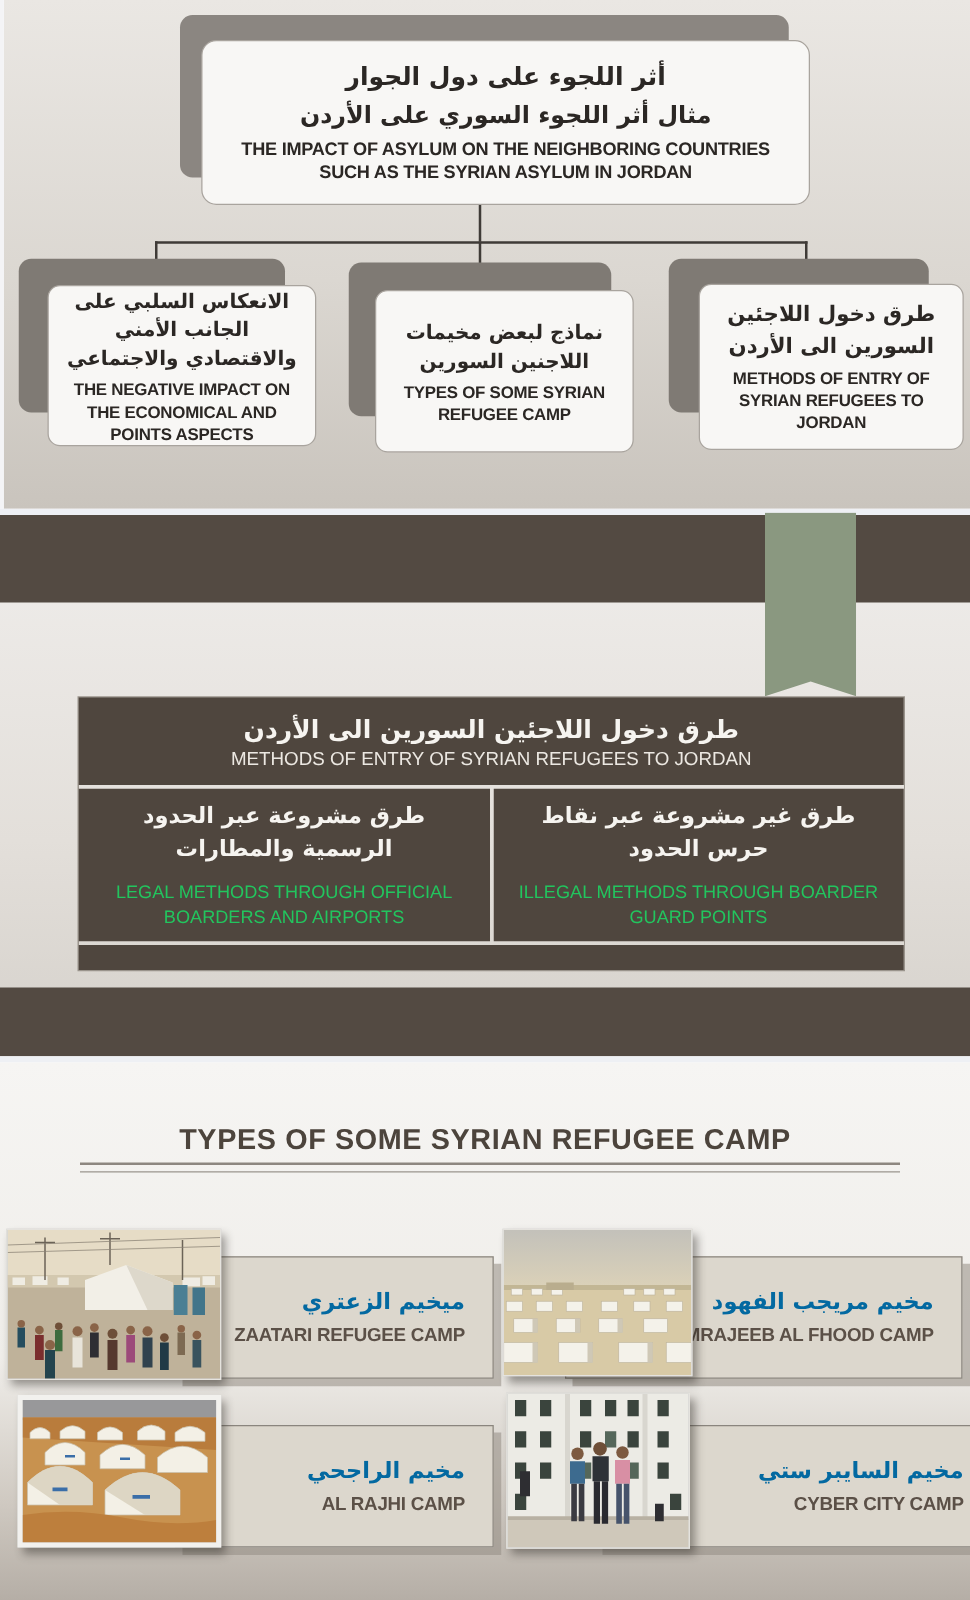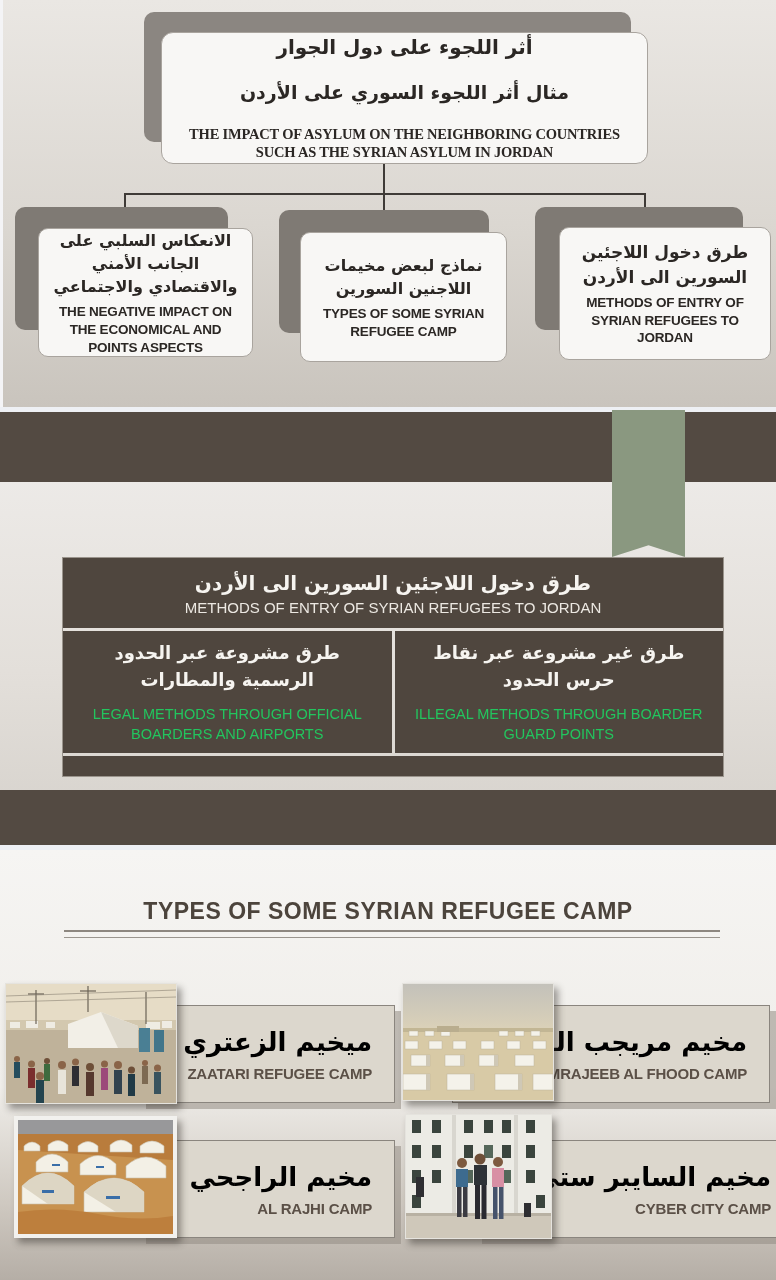--- a/index.html
+++ b/index.html
@@ -14,24 +14,24 @@
 
   
   .slide1{left:0;top:0;width:776px;height:407px;
           background:linear-gradient(180deg,#eae7e3 0%,#dbd7d1 55%,#c9c4bd 100%);
           border-left:3px solid #f4f4f6;}
   .shadow-box{background:#8b8681;border-radius:10px;}
   .white-box{background:#f8f7f5;border:1px solid #a9a49e;border-radius:12px;
              display:flex;flex-direction:column;justify-content:center;align-items:center;
              text-align:center;box-sizing:border-box;color:#2b2724;}
   .root-shadow{left:141px;top:12px;width:487px;height:130px;}
-  .root-box{left:158px;top:32px;width:487px;height:132px;padding:6px 14px;gap:22px;}
+  .root-box{left:158px;top:32px;width:487px;height:132px;padding:6px 14px;gap:8px;}
   .root-box .ar1{font-size:20px;}
   .root-box .ar2{font-size:19px;}
-  .root-box .en1{font-size:14.5px;line-height:1.25;letter-spacing:-0.2px;font-family:Liberation Serif, serif;}
+  .root-box .en1{font-size:14.5px;line-height:1.25;letter-spacing:-0.2px;}
 
   .conn{background:#3f3b37;}
   .child-box{padding:6px 8px;border-radius:10px;}
   .child-box .car{font-size:16px;line-height:1.45;}
   .child-box .cen{font-size:13.5px;line-height:1.3;margin-top:5px;letter-spacing:-0.2px;}
 
   
   .gap-strip{left:0;width:776px;background:#eef0f4;}
 
   
@@ -57,21 +57,21 @@
           background:linear-gradient(180deg,#f6f5f3 0%,#efede9 55%,#cfc9c1 82%,#b5aea6 100%);}
   .s3-title-ar{left:0;top:10px;width:776px;text-align:center;font-size:30px;color:#4c443c;}
   .s3-title-en{left:0;top:48px;width:776px;text-align:center;font-size:23px;color:#4c443c;letter-spacing:0.5px;}
   .s3-underline{left:64px;top:80px;width:656px;height:5px;
                 border-top:2px solid #8d8780;border-bottom:1px solid #9a958e;}
 
   .camp-label{background:#dcd7cd;border:1px solid #8a857e;
               box-shadow:6px 6px 0 rgba(148,141,131,0.55);
               display:flex;flex-direction:column;justify-content:center;align-items:flex-end;
               text-align:right;box-sizing:border-box;padding:6px 22px;gap:8px;}
-  .camp-label .ar{font-size:26px;color:#000000;}
+  .camp-label .ar{font-size:18px;color:#0369a1;}
   .camp-label .en{font-size:15px;color:#5b5047;letter-spacing:-0.2px;}
   .camp-photo{box-shadow:4px 5px 7px rgba(40,35,30,0.45);background:#ccc;overflow:hidden;}
   .camp-photo svg{display:block;width:100%;height:100%;}
   .frame-white{border:4px solid #f2f1ee;}
   .frame-thin{border:1px solid #e5e3de;}
 </style>
 </head>
 <body>
 
 <div class="page">

